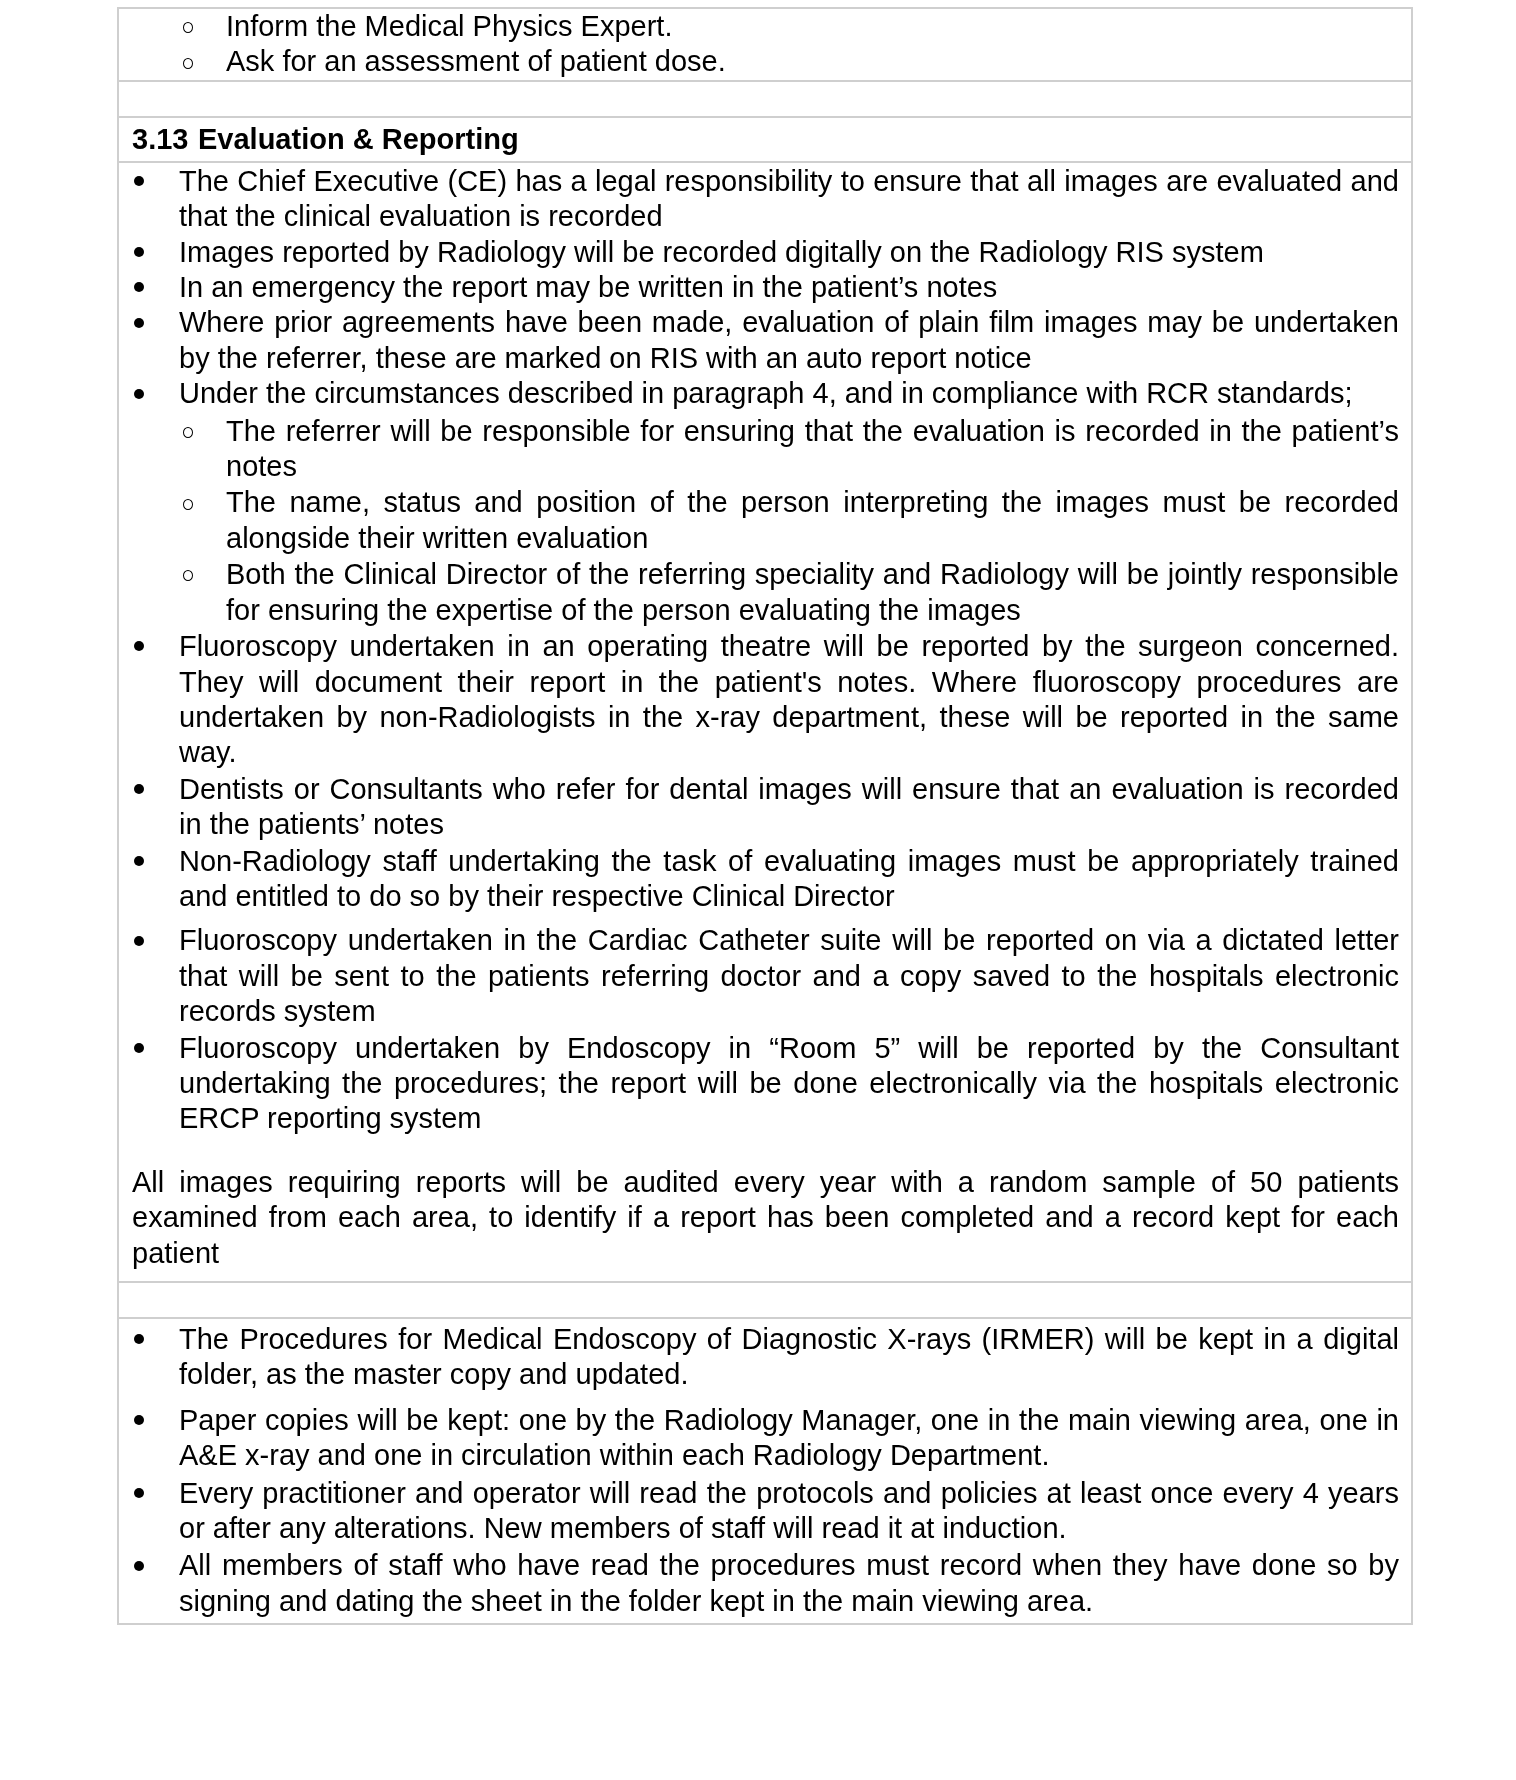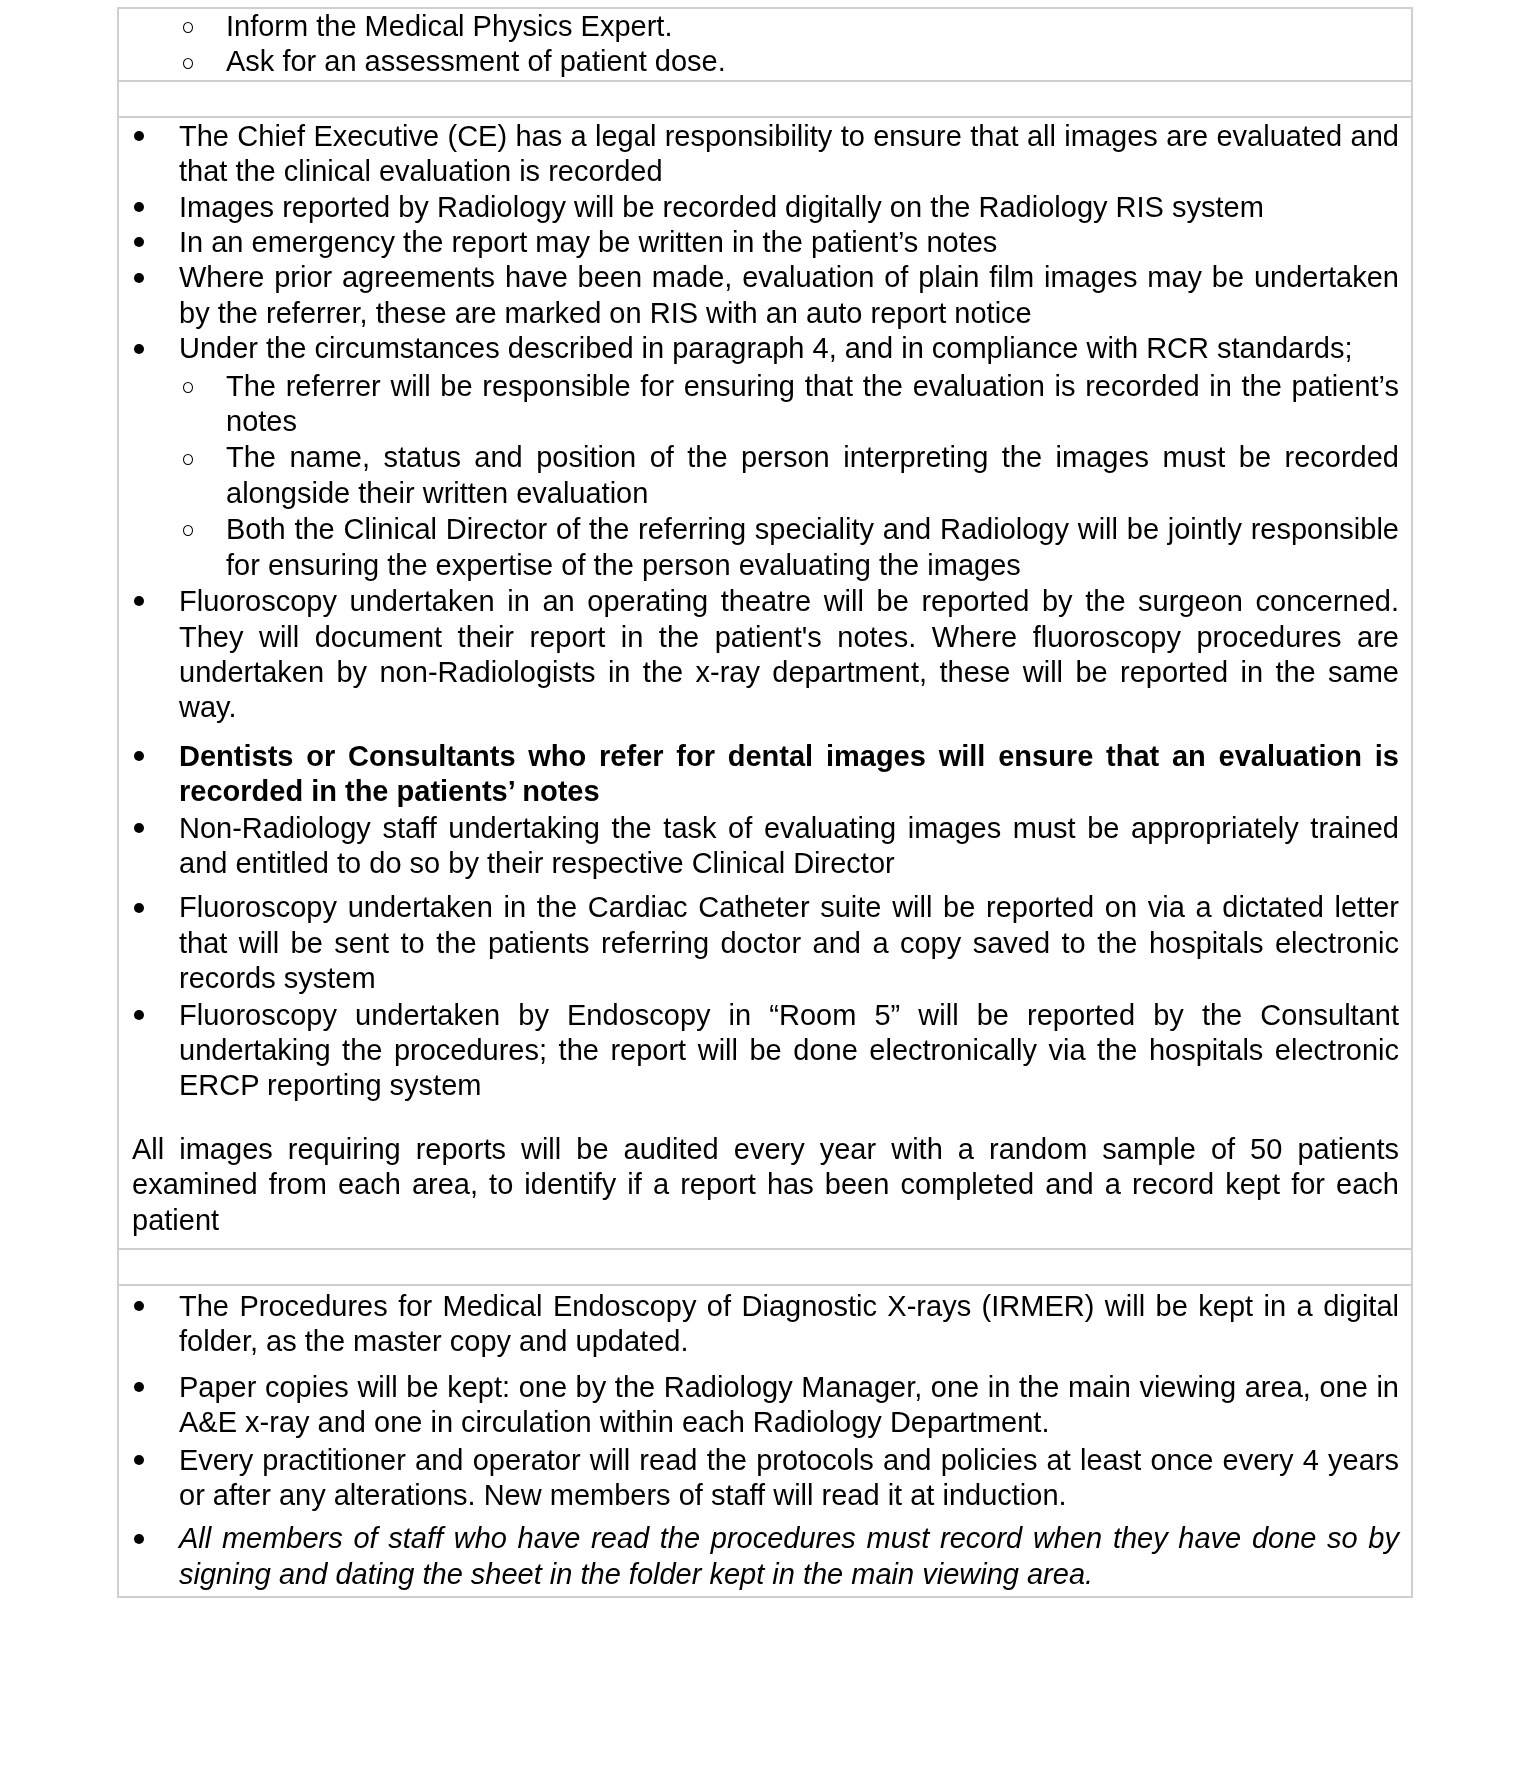--- a/index.html
+++ b/index.html
@@ -36,50 +36,53 @@
     <td class="top-sub">
       <ul class="sub">
         <li><span class="marker"><span class="circ"></span></span><span>Inform the Medical Physics Expert.</span></li>
         <li><span class="marker"><span class="circ"></span></span><span>Ask for an assessment of patient dose.</span></li>
       </ul>
     </td>
   </tr>
   <tr class="row-empty">
         <td></td>
       </tr>
+  <tr class="heading h2">
+    <td><span class="num">3.13</span><span>Evaluation &amp; Reporting</span></td>
+  </tr>
   <tr>
     <td class="body-cell">
       <ul class="bullets">
         <li><span class="marker"><span class="dot"></span></span><span>The Chief Executive (CE) has a legal responsibility to ensure that all images are evaluated and that the clinical evaluation is recorded</span></li>
         <li><span class="marker"><span class="dot"></span></span><span>Images reported by Radiology will be recorded digitally on the Radiology RIS system</span></li>
         <li><span class="marker"><span class="dot"></span></span><span>In an emergency the report may be written in the patient’s notes</span></li>
         <li><span class="marker"><span class="dot"></span></span><span>Where prior agreements have been made, evaluation of plain film images may be undertaken by the referrer, these are marked on RIS with an auto report notice</span></li>
         <li><span class="marker"><span class="dot"></span></span><span>Under the circumstances described in paragraph 4, and in compliance with RCR standards;</span>
           <ul class="sub nested" style="margin-top:2px;">
             <li style="margin-bottom:1px;"><span class="marker"><span class="circ"></span></span><span>The referrer will be responsible for ensuring that the evaluation is recorded in the patient’s notes</span></li>
             <li style="margin-bottom:1px;"><span class="marker"><span class="circ"></span></span><span>The name, status and position of the person interpreting the images must be recorded alongside their written evaluation</span></li>
             <li><span class="marker"><span class="circ"></span></span><span>Both the Clinical Director of the referring speciality and Radiology will be jointly responsible for ensuring the expertise of the person evaluating the images</span></li>
           </ul>
         </li>
         <li style="margin-top:1px;"><span class="marker"><span class="dot"></span></span><span>Fluoroscopy undertaken in an operating theatre will be reported by the surgeon concerned. They will document their report in the patient's notes. Where fluoroscopy procedures are undertaken by non-Radiologists in the x-ray department, these will be reported in the same way.</span></li>
-        <li style="margin-top:13px;font-weight:bold;"><span class="marker"><span class="dot"></span></span><span>Dentists or Consultants who refer for dental images will ensure that an evaluation is recorded in the patients’ notes</span></li>
+        <li style="margin-top:1px;"><span class="marker"><span class="dot"></span></span><span>Dentists or Consultants who refer for dental images will ensure that an evaluation is recorded in the patients’ notes</span></li>
         <li style="margin-top:1px;"><span class="marker"><span class="dot"></span></span><span>Non-Radiology staff undertaking the task of evaluating images must be appropriately trained and entitled to do so by their respective Clinical Director</span></li>
         <li style="margin-top:9px;"><span class="marker"><span class="dot"></span></span><span>Fluoroscopy undertaken in the Cardiac Catheter suite will be reported on via a dictated letter that will be sent to the patients referring doctor and a copy saved to the hospitals electronic records system</span></li>
         <li style="margin-top:1px;"><span class="marker"><span class="dot"></span></span><span>Fluoroscopy undertaken by Endoscopy in “Room 5” will be reported by the Consultant undertaking the procedures; the report will be done electronically via the hospitals electronic ERCP reporting system</span></li>
       </ul>
       <div class="para">All images requiring reports will be audited every year with a random sample of 50 patients examined from each area, to identify if a report has been completed and a record kept for each patient</div>
     </td>
   </tr>
   <tr class="row-empty">
         <td></td>
       </tr>
   <tr>
     <td class="body-cell" style="padding-bottom:4px !important;">
       <ul class="bullets">
         <li style="margin-top:2px;"><span class="marker"><span class="dot"></span></span><span>The Procedures for Medical Endoscopy of Diagnostic X-rays (IRMER) will be kept in a digital folder, as the master copy and updated.</span></li>
         <li style="margin-top:10px;"><span class="marker"><span class="dot"></span></span><span>Paper copies will be kept: one by the Radiology Manager, one in the main viewing area, one in A&amp;E x-ray and one in circulation within each Radiology Department.</span></li>
         <li style="margin-top:2px;"><span class="marker"><span class="dot"></span></span><span>Every practitioner and operator will read the protocols and policies at least once every 4 years or after any alterations.  New members of staff will read it at induction.</span></li>
-        <li style="margin-top:8px;font-style:italic;"><span class="marker"><span class="dot"></span></span><span>All members of staff who have read the procedures must record when they have done so by signing and dating the sheet in the folder kept in the main viewing area.</span></li>
+        <li style="margin-top:2px;"><span class="marker"><span class="dot"></span></span><span>All members of staff who have read the procedures must record when they have done so by signing and dating the sheet in the folder kept in the main viewing area.</span></li>
       </ul>
     </td>
   </tr>
 </tbody>
   </table>
 
 </body></html>

